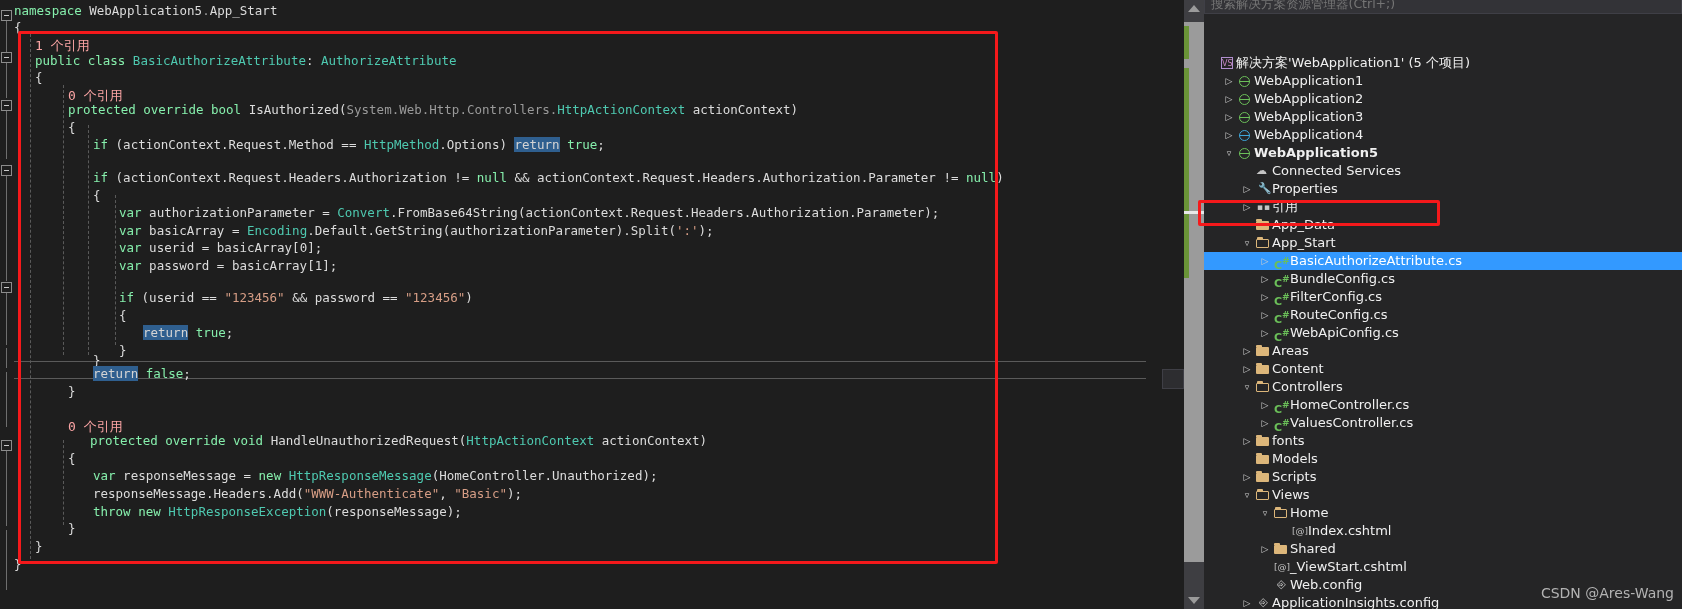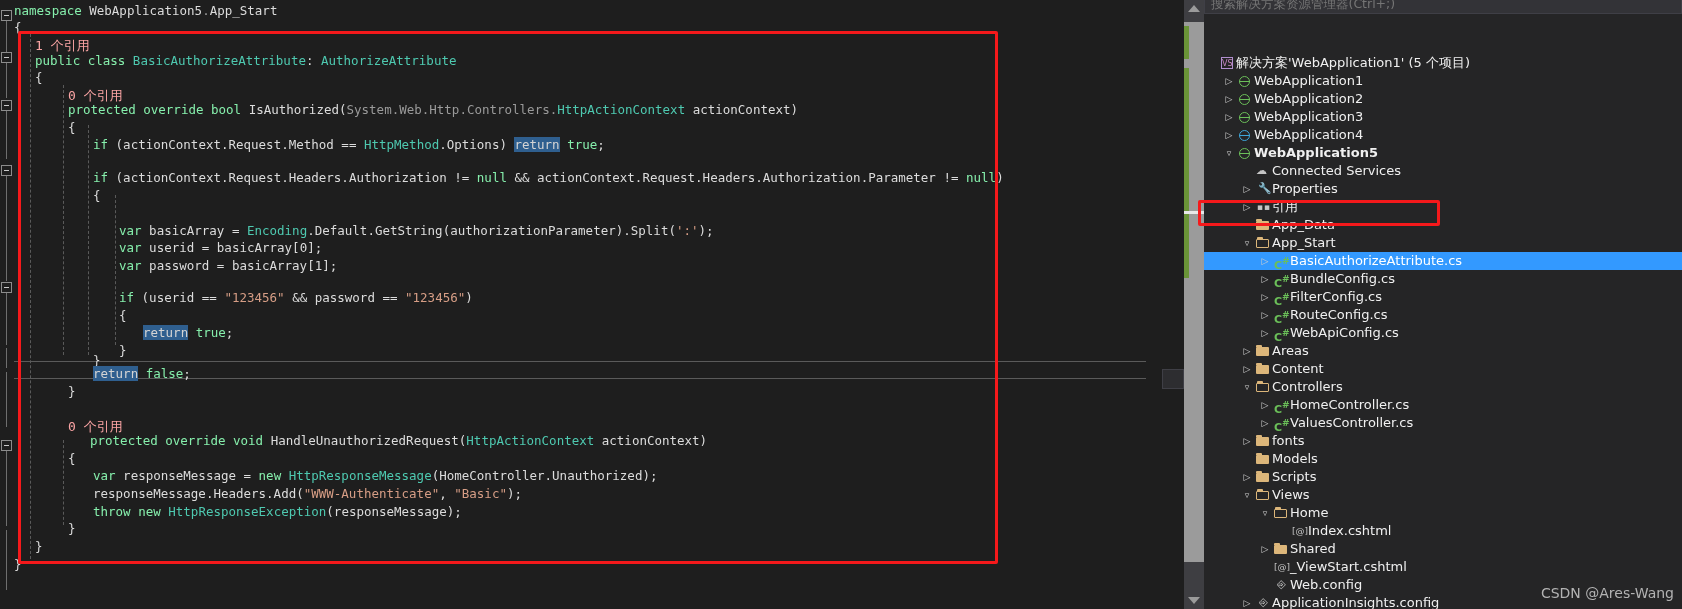--- a/index.html
+++ b/index.html
@@ -257,20 +257,21 @@
 
       <div class="ln ref" style="left:68px; top:87px;">0 个引用</div>
       <div class="ln" style="left:68px; top:101px;"><span class="kw">protected</span> <span class="kw">override</span> <span class="kw">bool</span> <span class="pln">IsAuthorized(</span><span class="ns">System.Web.Http.Controllers.</span><span class="typ">HttpActionContext</span><span class="pln"> actionContext)</span></div>
       <div class="ln" style="left:68px; top:119px;"><span class="pln">{</span></div>
 
       <div class="ln" style="left:93px; top:136px;"><span class="kw">if</span> <span class="pln">(actionContext.Request.Method == </span><span class="typ">HttpMethod</span><span class="pln">.Options) </span><span class="sel">return</span><span class="pln"> </span><span class="kw">true</span><span class="pln">;</span></div>
 
       <div class="ln" style="left:93px; top:169px;"><span class="kw">if</span> <span class="pln">(actionContext.Request.Headers.Authorization != </span><span class="kw">null</span><span class="pln"> &amp;&amp; actionContext.Request.Headers.Authorization.Parameter != </span><span class="kw">null</span><span class="pln">)</span></div>
       <div class="ln" style="left:93px; top:187px;"><span class="pln">{</span></div>
 
+      <div class="ln" style="left:119px; top:204px;"><span class="kw">var</span> <span class="pln">authorizationParameter = </span><span class="typ">Convert</span><span class="pln">.FromBase64String(actionContext.Request.Headers.Authorization.Parameter);</span></div>
       <div class="ln" style="left:119px; top:222px;"><span class="kw">var</span> <span class="pln">basicArray = </span><span class="typ">Encoding</span><span class="pln">.Default.GetString(authorizationParameter).Split(</span><span class="str">':'</span><span class="pln">);</span></div>
       <div class="ln" style="left:119px; top:239px;"><span class="kw">var</span> <span class="pln">userid = basicArray[</span><span class="pln">0</span><span class="pln">];</span></div>
       <div class="ln" style="left:119px; top:257px;"><span class="kw">var</span> <span class="pln">password = basicArray[</span><span class="pln">1</span><span class="pln">];</span></div>
 
       <div class="ln" style="left:119px; top:289px;"><span class="kw">if</span> <span class="pln">(userid == </span><span class="str">"123456"</span><span class="pln"> &amp;&amp; password == </span><span class="str">"123456"</span><span class="pln">)</span></div>
       <div class="ln" style="left:119px; top:307px;"><span class="pln">{</span></div>
       <div class="ln" style="left:143px; top:324px;"><span class="sel">return</span><span class="pln"> </span><span class="kw">true</span><span class="pln">;</span></div>
       <div class="ln" style="left:119px; top:342px;"><span class="pln">}</span></div>
       <div class="ln" style="left:93px; top:352px;"><span class="pln">}</span></div>
       <div class="ln" style="left:93px; top:365px;"><span class="sel">return</span><span class="pln"> </span><span class="kw">false</span><span class="pln">;</span></div>

